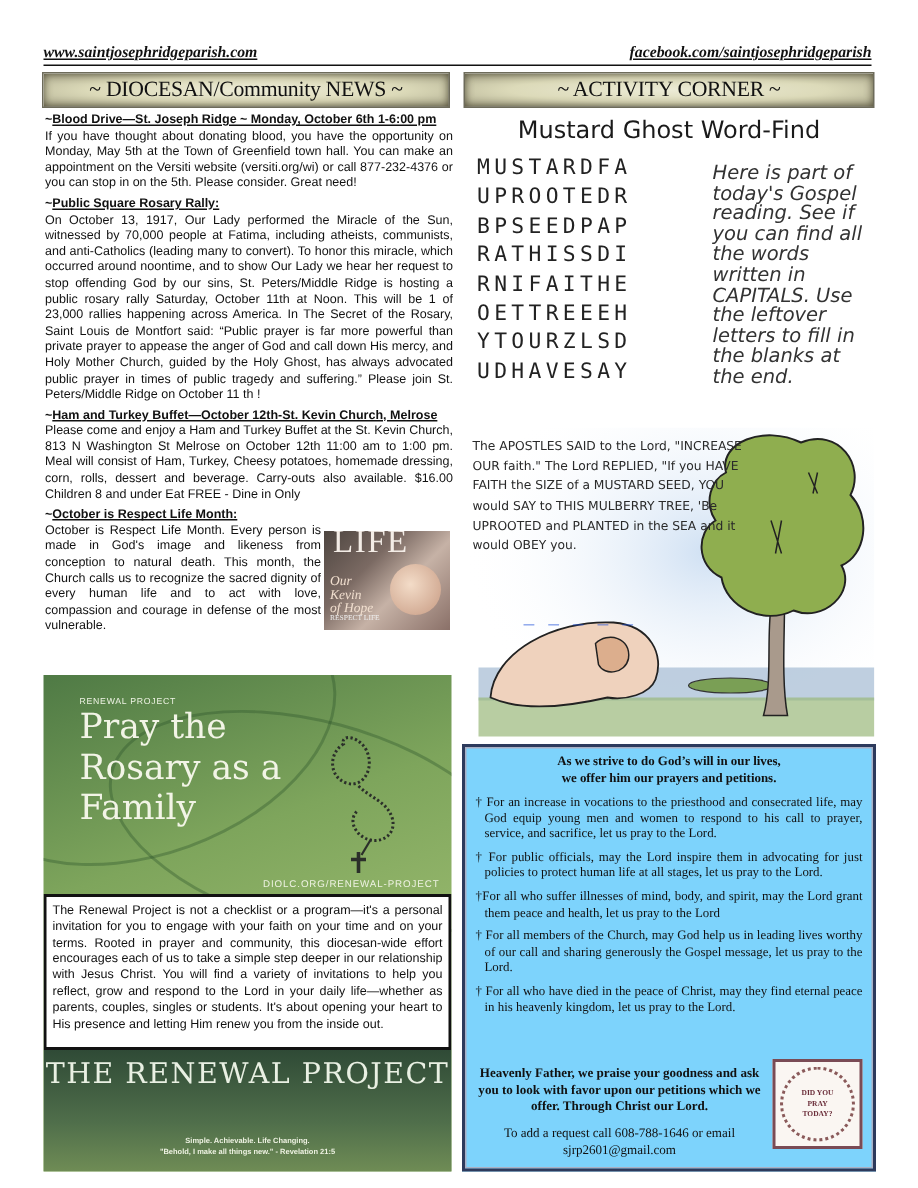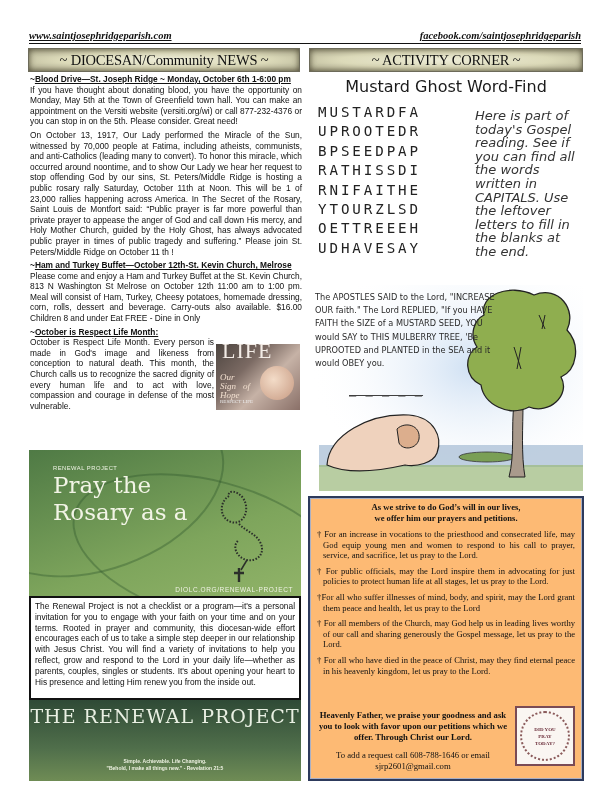--- a/index.html
+++ b/index.html
@@ -48,25 +48,25 @@
   .renewal .foot .s1, .renewal .foot .s2 { position: absolute; left: 0; width: 272px; text-align: center; font-size: 5px; color: #eef2e2; font-weight: bold; }
   .renewal .foot .s1 { top: 58px; }
   .renewal .foot .s2 { top: 65px; }
 
   .activity { position: absolute; left: 309px; top: 75px; width: 274px; height: 418px; background: #fff; overflow: hidden; }
   .activity .wf-title { position: absolute; left: 0; width: 274px; top: 2px; text-align: center; font-family: "DejaVu Sans", sans-serif; font-size: 16px; color: #1a1a1a; }
   .grid { position: absolute; left: 9px; top: 28px; font-family: "DejaVu Sans Mono", monospace; font-size: 14.2px; line-height: 19.4px; letter-spacing: 2.9px; color: #222; }
   .grid div { white-space: pre; }
   .hint { position: absolute; left: 166px; top: 34px; width: 108px; font-family: "DejaVu Sans", sans-serif; font-style: italic; font-size: 13px; line-height: 13.6px; color: #333; }
   .verse { position: absolute; left: 6px; top: 216px; width: 180px; font-family: "DejaVu Sans", sans-serif; font-size: 8.2px; line-height: 13.2px; color: #2a2a2a; }
-  .blanks { position: absolute; left: 40px; top: 308px; font-family: "DejaVu Sans Mono", monospace; font-size: 12px; letter-spacing: 1px; color: #404040; text-decoration: underline; }
+  .blanks { position: absolute; left: 40px; top: 328px; font-family: "DejaVu Sans Mono", monospace; font-size: 12px; letter-spacing: 1px; color: #1d4ed8; }
   .art { position: absolute; left: 0; top: 210px; width: 274px; height: 208px; }
 
   .petitions { position: absolute; left: 308px; top: 496px; width: 276px; height: 285px; border: 2px solid #2d3a5c; box-shadow: 0 0 0 1px #aab0c4 inset; padding: 4px 7px;
-               font-family: "Liberation Serif", serif; color: #111; background: #fdba74; }
+               font-family: "Liberation Serif", serif; color: #111; background: #7dd3fc; }
   .petitions .ph { text-align: center; font-weight: bold; font-size: 8.6px; line-height: 11px; margin-bottom: 5px; }
   .petitions .pet { font-size: 8.6px; line-height: 10.6px; text-align: justify; margin-bottom: 5px; padding-left: 6px; text-indent: -6px; }
   .petitions .closing { position: absolute; left: 8px; top: 212px; width: 190px; text-align: center; font-weight: bold; font-size: 8.7px; line-height: 11.2px; }
   .petitions .contact { position: absolute; left: 8px; top: 252px; width: 190px; text-align: center; font-size: 8.7px; line-height: 10.8px; }
   .pray-badge { position: absolute; right: 7px; top: 208px; width: 60px; height: 60px; border: 2px solid #7a4b55; background: #faf6f2; display: flex; align-items: center; justify-content: center; }
   .pray-badge .ring { width: 50px; height: 50px; border-radius: 50%; border: 2px dotted #8a5a5a; display: flex; align-items: center; justify-content: center; text-align: center;
                       font-family: "Liberation Serif", serif; font-size: 5px; line-height: 7px; color: #6b2e3a; font-weight: bold; }
 </style>
 </head>
 <body>
@@ -78,45 +78,47 @@
 
 <div class="band left">~ DIOCESAN/Community NEWS ~</div>
 <div class="band right">~ ACTIVITY CORNER ~</div>
 
 <div class="news">
   <div class="item">
     <span class="hd">Blood Drive—St. Joseph Ridge ~ Monday, October 6th 1-6:00 pm</span>
     <p>If you have thought about donating blood, you have the opportunity on Monday, May 5th at the Town of Greenfield town hall.  You can make an appointment on the Versiti website (versiti.org/wi) or call 877-232-4376 or you can stop in on the 5th.  Please consider.  Great need!</p>
   </div>
   <div class="item">
+    <span class="hd">Public Square Rosary Rally:</span>
     <p>On October 13, 1917, Our Lady performed the Miracle of the Sun, witnessed by 70,000 people at Fatima, including atheists, communists, and anti-Catholics (leading many to convert). To honor this miracle, which occurred around noontime, and to show Our Lady we hear her request to stop offending God by our sins, St. Peters/Middle Ridge is hosting a public rosary rally Saturday, October 11th at Noon. This will be 1 of 23,000 rallies happening across America. In The Secret of the Rosary, Saint Louis de Montfort said: “Public prayer is far more powerful than private prayer to appease the anger of God and call down His mercy, and Holy Mother Church, guided by the Holy Ghost, has always advocated public prayer in times of public tragedy and suffering.” Please join St. Peters/Middle Ridge on October 11 th !</p>
   </div>
   <div class="item">
     <span class="hd">Ham and Turkey Buffet—October 12th-St. Kevin Church, Melrose</span>
     <p>Please come and enjoy a Ham and Turkey Buffet  at the St. Kevin Church, 813 N Washington St  Melrose on October 12th 11:00 am to 1:00 pm.   Meal will consist of Ham, Turkey, Cheesy potatoes, homemade dressing, corn, rolls, dessert and beverage.  Carry-outs also available.  $16.00 Children 8 and under Eat FREE - Dine in Only</p>
   </div>
   <div class="item life-block">
     <span class="hd">October is Respect Life Month:</span>
     <p class="life-text">October is Respect Life Month. Every person is made in God's image and likeness from conception to natural death. This month, the Church calls us to recognize the sacred dignity of every human life and to act with love, compassion and courage in defense of the most vulnerable.</p>
     <div class="life-img">
       <div class="baby"></div>
       <span class="t1">LIFE</span>
-      <span class="t2">Our Sign of Hope</span>
+      <span class="t2">Our Kevin of Hope</span>
       <span class="t3">RESPECT LIFE</span>
     </div>
   </div>
 </div>
 
 <div class="renewal">
   <div class="leaf" style="left:-60px;top:-40px;width:260px;height:160px;transform:rotate(-20deg);"></div>
   <div class="leaf" style="left:40px;top:30px;width:280px;height:140px;transform:rotate(15deg);"></div>
   <span class="tag">RENEWAL PROJECT</span>
   <div class="title">
     <div>Pray the</div>
     <div>Rosary as a</div>
+    <div>Family</div>
   </div>
   <svg class="rosary" viewBox="0 0 60 95">
     <path d="M12 8 C2 14 2 30 14 34 C26 38 34 22 26 10 C20 2 10 2 12 8 Z" fill="none" stroke="#2b2f2a" stroke-width="2" stroke-dasharray="1.5 1.6"></path>
     <path d="M22 36 C30 44 40 46 44 56 C48 66 40 74 30 72 C20 70 14 58 22 52" fill="none" stroke="#2b2f2a" stroke-width="2" stroke-dasharray="1.5 1.6"></path>
     <path d="M30 72 L24 82" stroke="#2b2f2a" stroke-width="1.5"></path>
     <path d="M22 80 L22 94 M17 85 L27 85" stroke="#2b2f2a" stroke-width="2.4"></path>
   </svg>
   <span class="url">DIOLC.ORG/RENEWAL-PROJECT</span>
   <div class="desc">The Renewal Project is not a checklist or a program—it's a personal invitation for you to engage with your faith on your time and on your terms. Rooted in prayer and community, this diocesan-wide effort encourages each of us to take a simple step deeper in our relationship with Jesus Christ. You will find a variety of invitations to help you reflect, grow and respond to the Lord in your daily life—whether as parents, couples, singles or students. It's about opening your heart to His presence and letting Him renew you from the inside out.</div>
   <div class="foot">
@@ -145,22 +147,22 @@
     <path d="M18 180 C20 150 60 128 100 130 C125 132 134 152 128 168 C124 178 108 182 96 180 C70 186 40 190 18 180 Z" fill="#efd2bd" stroke="#222" stroke-width="1.2"></path>
     <path d="M88 144 C96 136 112 140 110 154 C108 164 94 166 90 158 Z" fill="#dcae8d" stroke="#222" stroke-width="1"></path>
   </svg>
   <div class="wf-title">Mustard Ghost Word-Find</div>
   <div class="grid">
     <div>MUSTARDFA</div>
     <div>UPROOTEDR</div>
     <div>BPSEEDPAP</div>
     <div>RATHISSDI</div>
     <div>RNIFAITHE</div>
+    <div>OETTREEEH</div>
     <div>YTOURZLSD</div>
-    <div>OETTREEEH</div>
     <div>UDHAVESAY</div>
   </div>
   <div class="hint">Here is part of today's Gospel reading. See if you can find all the words written in CAPITALS. Use the leftover letters to fill in the blanks at the end.</div>
   <div class="verse">The APOSTLES SAID to the Lord, "INCREASE OUR faith."  The Lord REPLIED, "If you HAVE FAITH the SIZE of a MUSTARD SEED, YOU would SAY to THIS MULBERRY TREE, 'Be UPROOTED and PLANTED in the SEA and it would OBEY you.</div>
   <div class="blanks">_ _ _ _ _</div>
 </div>
 
 <div class="petitions">
   <div class="ph">
     <div>As we strive to do God’s will in our lives,</div>

